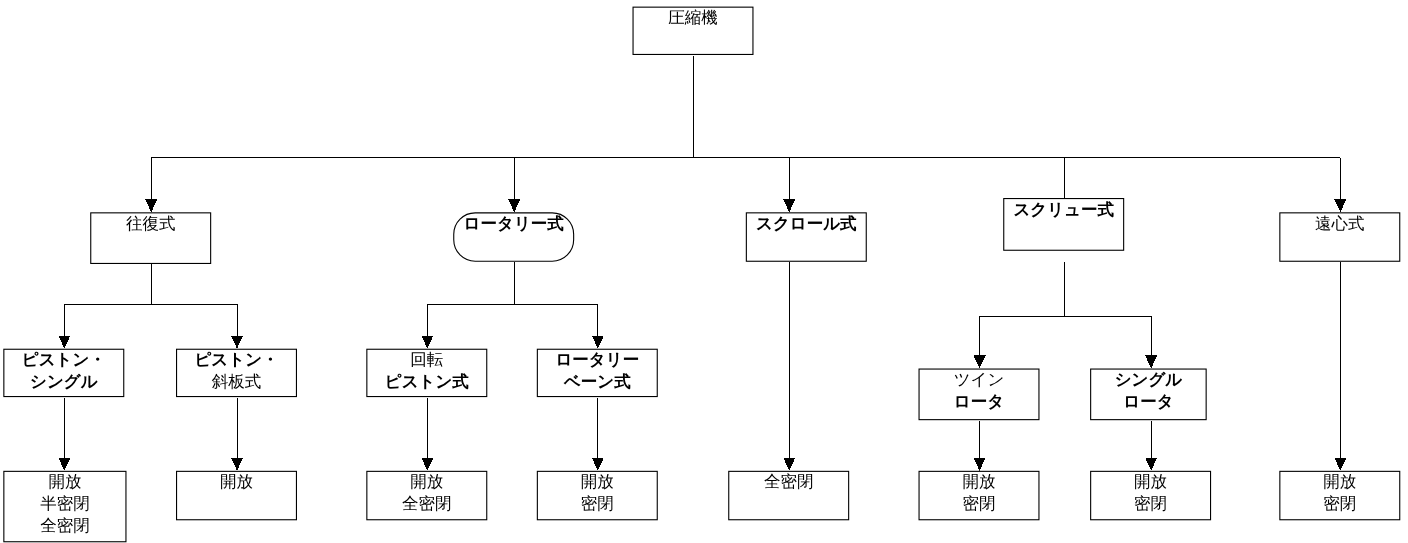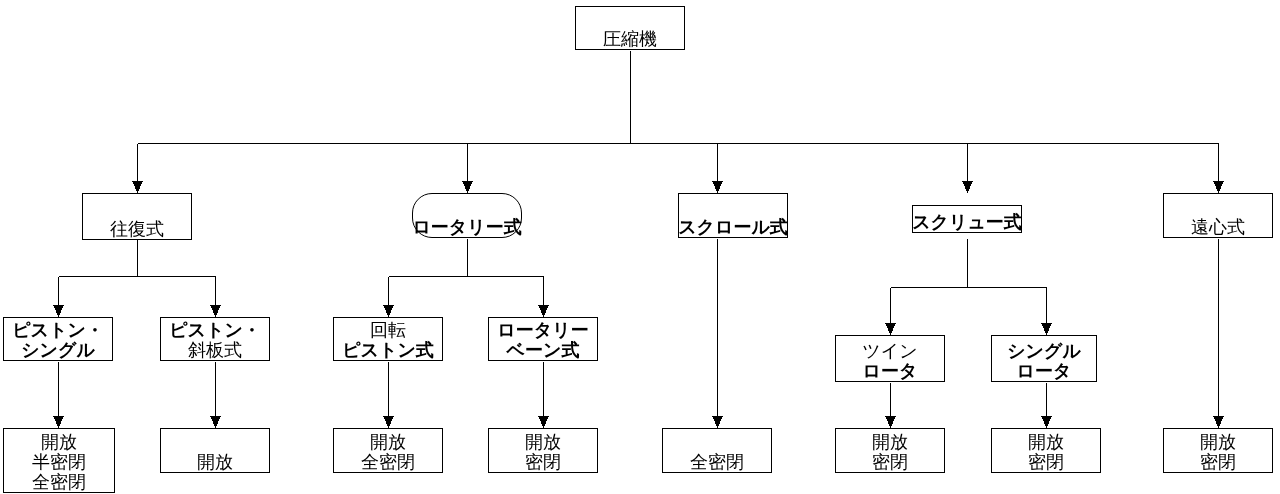--- a/index.html
+++ b/index.html
@@ -21,24 +21,24 @@
     top: 0;
   }
   .node {
     position: absolute;
     box-sizing: border-box;
     border: 1px solid #000000;
     background: #ffffff;
     display: flex;
     flex-direction: column;
     align-items: center;
-    justify-content: flex-end;
+    justify-content: flex-start;
     text-align: center;
     color: #000000;
-    font-size: 18px;
+    font-size: 15px;
     line-height: 20px;
     white-space: nowrap;
   }
   .ln { display: block; }
   .ln.bold { font-weight: bold; }
 </style>
 </head>
 <body>
 
 <div id="stage">
@@ -96,21 +96,21 @@
     </div>
     <div class="node" style="left: 82px; top: 193px; width: 110px; height: 47px;">
       <span class="ln">往復式</span>
     </div>
     <div class="node" style="left: 412px; top: 193px; width: 110px; height: 45px; border-radius: 20px;">
       <span class="ln bold">ロータリー式</span>
     </div>
     <div class="node" style="left: 662px; top: 193px; width: 110px; height: 45px; margin-left: 16px;">
       <span class="ln bold">スクロール式</span>
     </div>
-    <div class="node" style="left: 912px; top: 205px; width: 110px; height: 28px;">
+    <div class="node" style="left: 912px; top: 180px; width: 110px; height: 48px;">
       <span class="ln bold">スクリュー式</span>
     </div>
     <div class="node" style="left: 1163px; top: 193px; width: 110px; height: 45px;">
       <span class="ln">遠心式</span>
     </div>
     <div class="node" style="left: 3px; top: 317px; width: 110px; height: 44px;">
       <span class="ln bold">ピストン・</span>
       <span class="ln bold">シングル</span>
     </div>
     <div class="node" style="left: 160px; top: 317px; width: 110px; height: 44px;">

